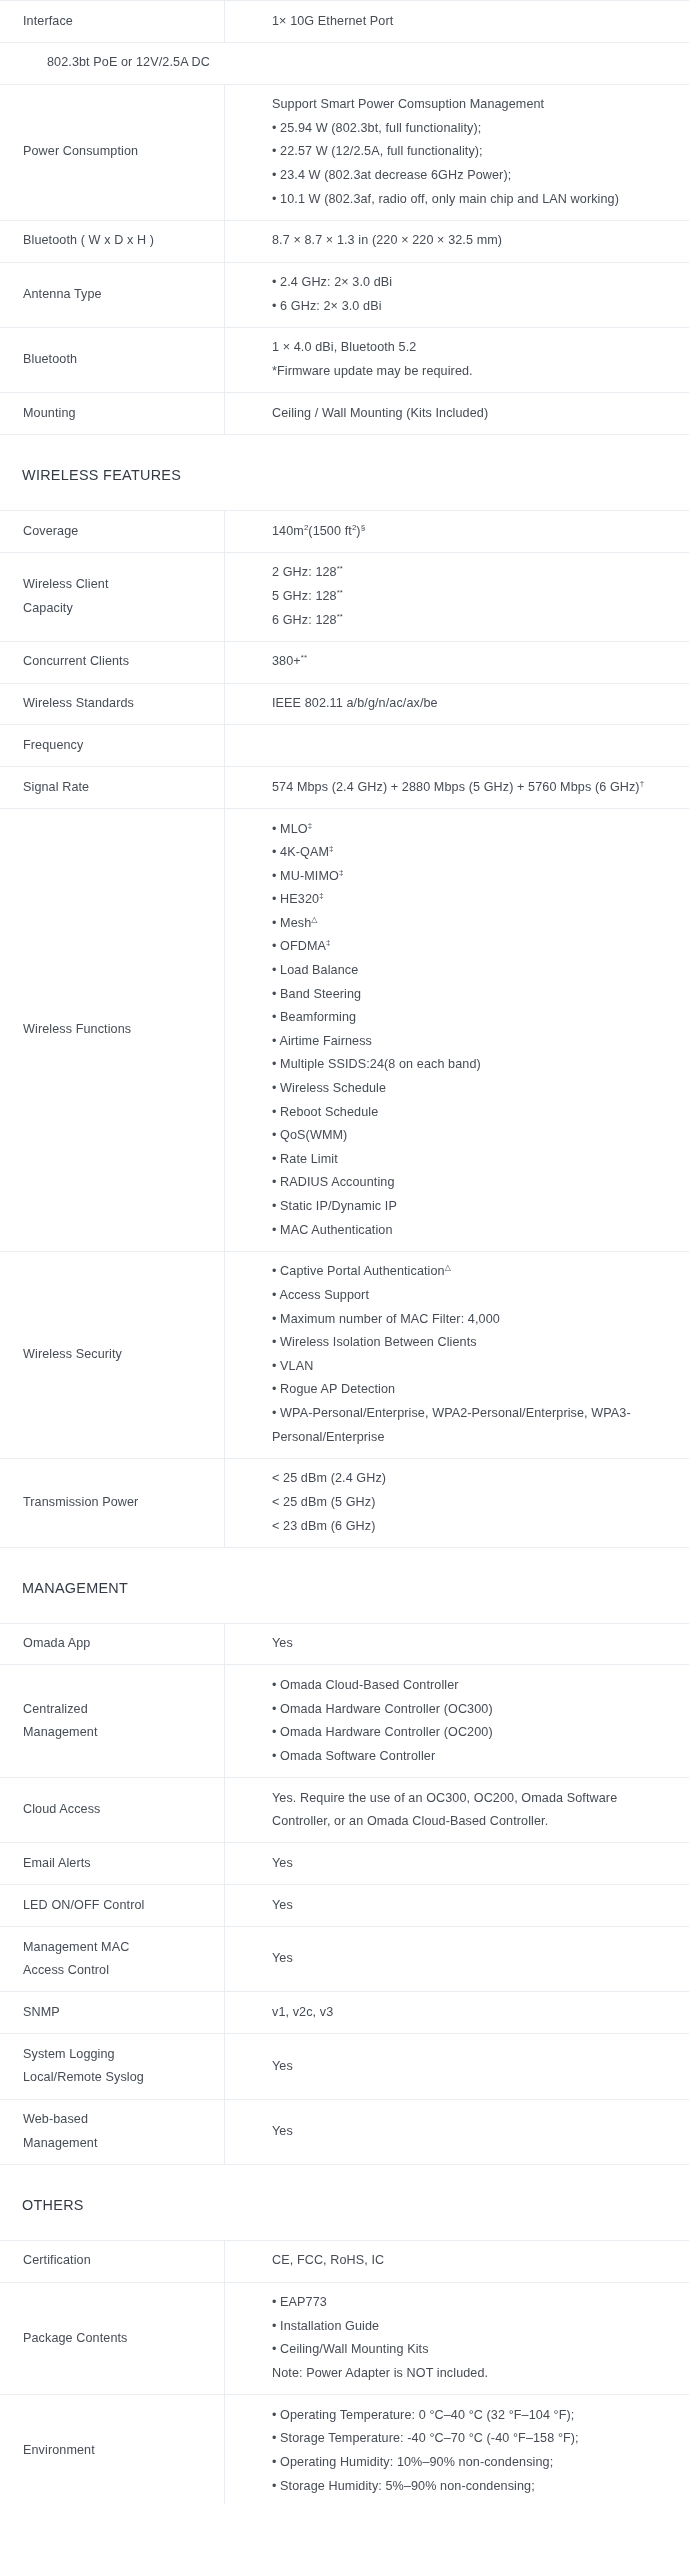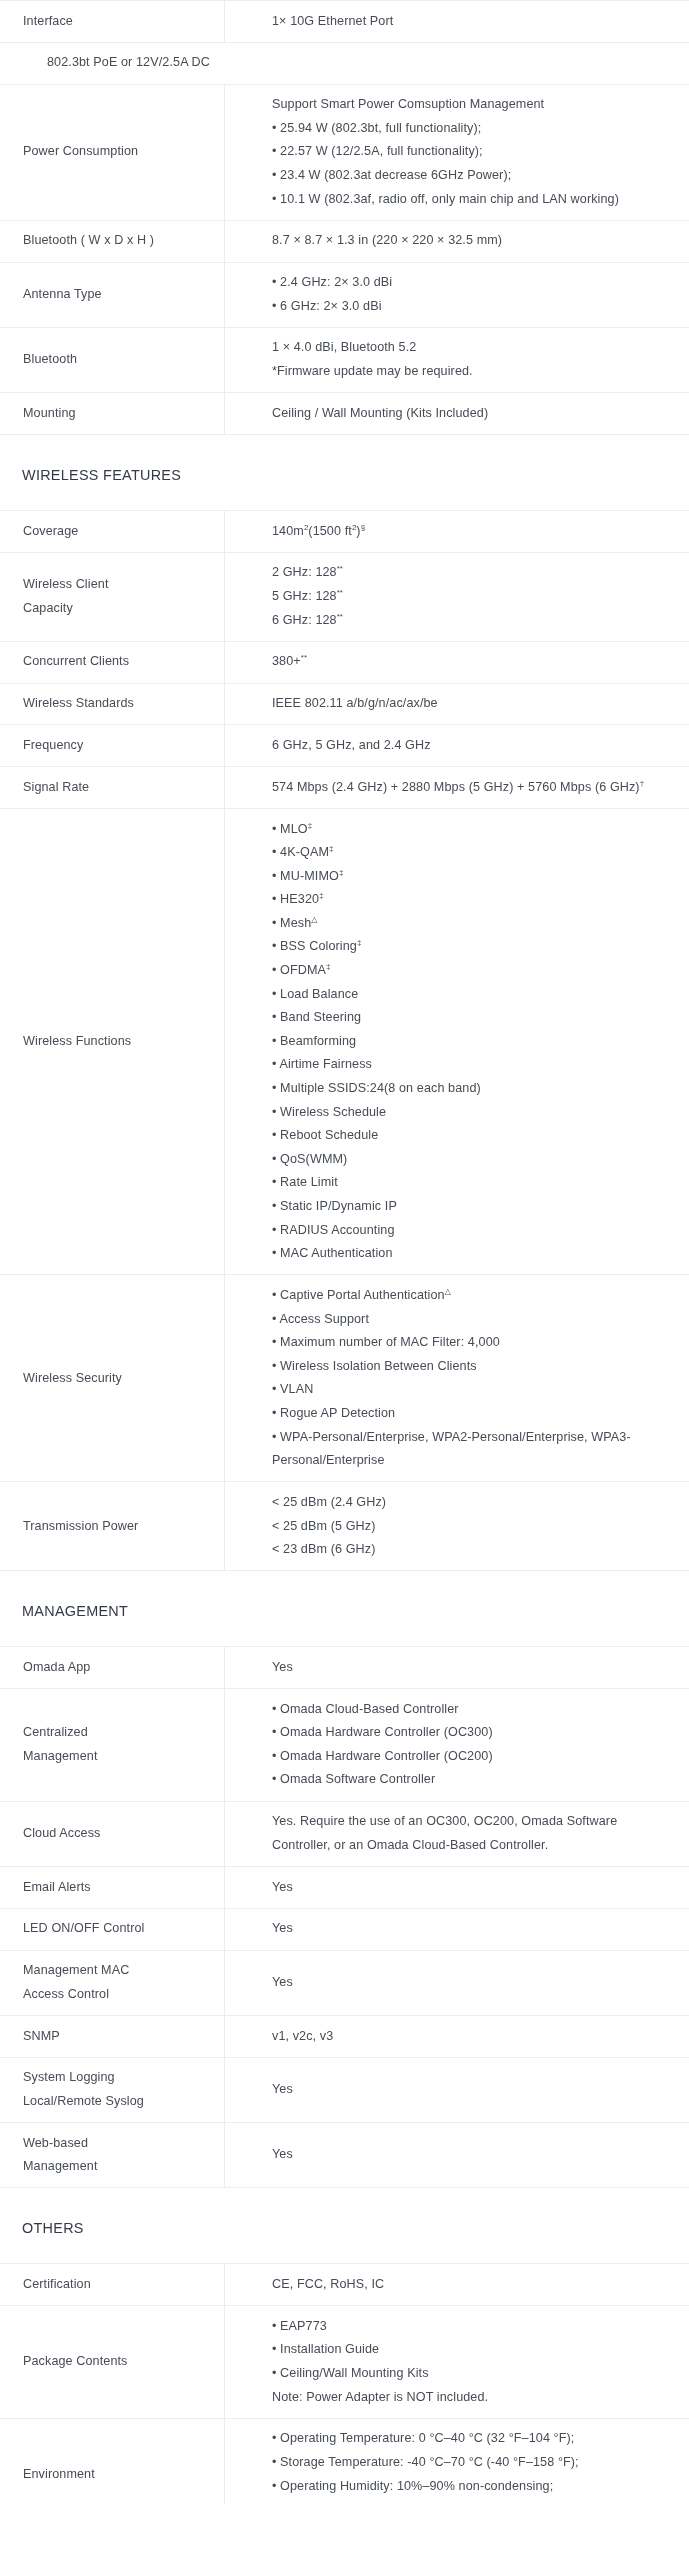--- a/index.html
+++ b/index.html
@@ -161,55 +161,51 @@
           <span>Wireless Standards</span>
         </div>
         <div class="spec-value">
           <div class="value-line">IEEE 802.11 a/b/g/n/ac/ax/be</div>
         </div>
       </div>
       <div class="spec-row">
         <div class="spec-label">
           <span>Frequency</span>
         </div>
-        <div class="spec-value">
-          <div class="value-line">6 GHz, 5 GHz, and 2.4 GHz</div>
-        </div>
       </div>
       <div class="spec-row">
         <div class="spec-label">
           <span>Signal Rate</span>
         </div>
         <div class="spec-value">
           <div class="value-line">574 Mbps (2.4 GHz) + 2880 Mbps (5 GHz) + 5760 Mbps (6 GHz)<sup>†</sup></div>
         </div>
       </div>
       <div class="spec-row">
         <div class="spec-label">
           <span>Wireless Functions</span>
         </div>
         <div class="spec-value">
           <div class="value-line">• MLO<sup>‡</sup></div>
           <div class="value-line">• 4K-QAM<sup>‡</sup></div>
           <div class="value-line">• MU-MIMO<sup>‡</sup></div>
           <div class="value-line">• HE320<sup>‡</sup></div>
           <div class="value-line">• Mesh<sup>△</sup></div>
-          <div class="value-line">• BSS Coloring<sup>‡</sup></div>
           <div class="value-line">• OFDMA<sup>‡</sup></div>
           <div class="value-line">• Load Balance</div>
           <div class="value-line">• Band Steering</div>
           <div class="value-line">• Beamforming</div>
           <div class="value-line">• Airtime Fairness</div>
           <div class="value-line">• Multiple SSIDS:24(8 on each band)</div>
           <div class="value-line">• Wireless Schedule</div>
           <div class="value-line">• Reboot Schedule</div>
           <div class="value-line">• QoS(WMM)</div>
           <div class="value-line">• Rate Limit</div>
+          <div class="value-line">• RADIUS Accounting</div>
           <div class="value-line">• Static IP/Dynamic IP</div>
-          <div class="value-line">• RADIUS Accounting</div>
           <div class="value-line">• MAC Authentication</div>
         </div>
       </div>
       <div class="spec-row">
         <div class="spec-label">
           <span>Wireless Security</span>
         </div>
         <div class="spec-value">
           <div class="value-line">• Captive Portal Authentication<sup>△</sup></div>
           <div class="value-line">• Access Support</div>

